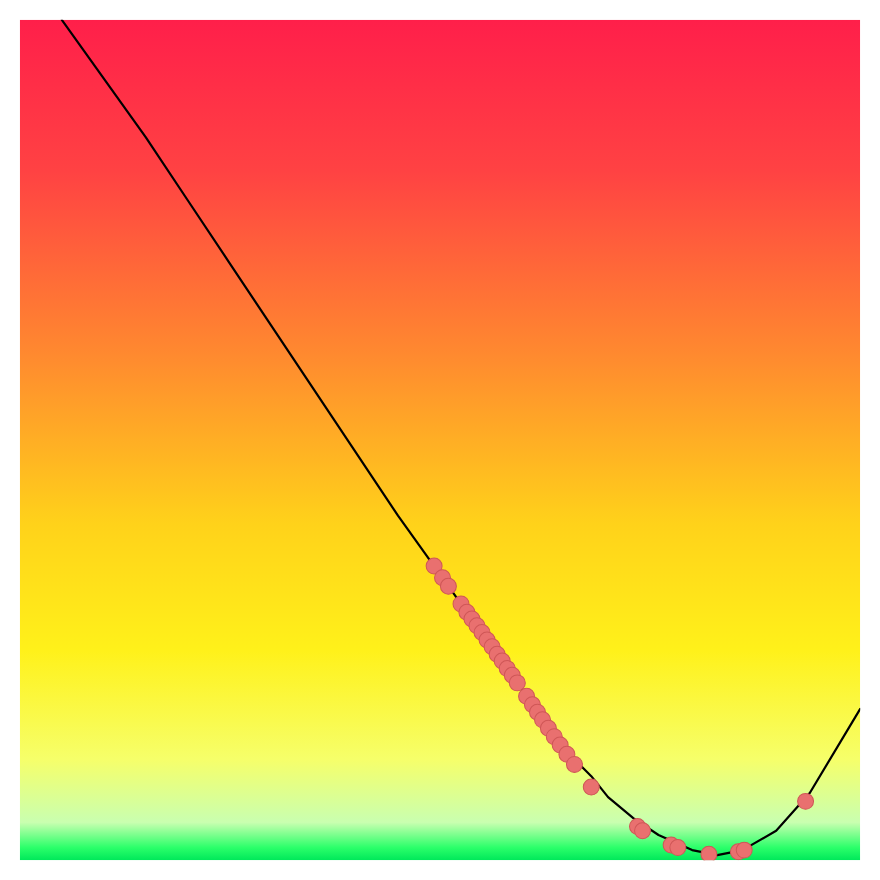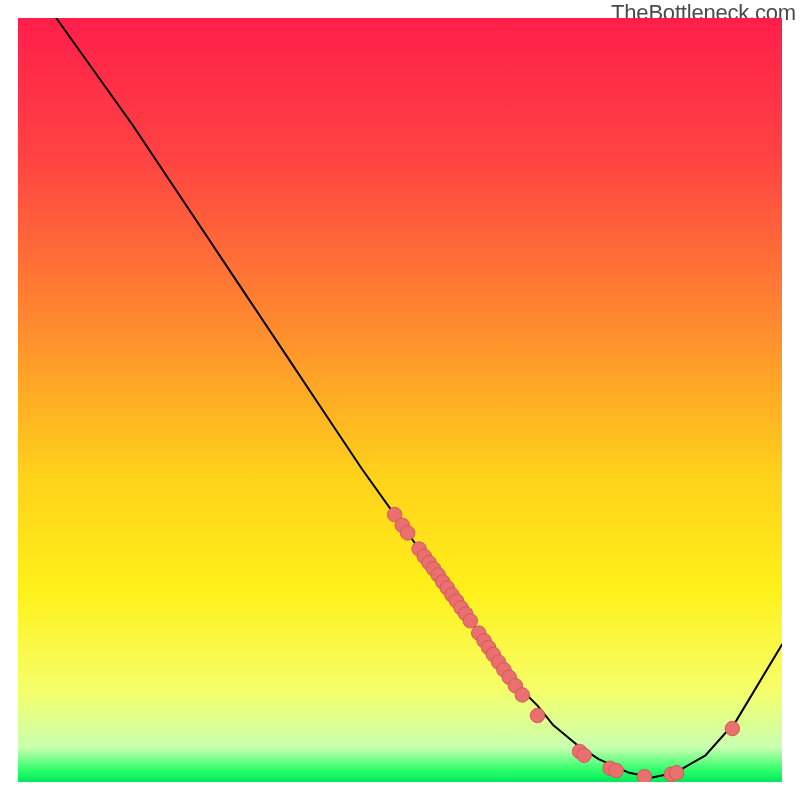--- a/index.html
+++ b/index.html
@@ -45,21 +45,20 @@
     color: #4a4a4a;
     font-weight: 500;
     letter-spacing: -0.2px;
   }
 </style>
 </head>
 <body>
 
 <div class="stage">
 
-  <div class="watermark">TheBottleneck.com</div>
 
   <div class="plot">
 
     <svg class="gradient" viewBox="0 0 100 100" preserveAspectRatio="none">
       <defs>
         <linearGradient id="bg-grad" x1="0" y1="0" x2="0" y2="1">
             <stop offset="0%" stop-color="#ff1f4a"></stop>
             <stop offset="18%" stop-color="#ff4243"></stop>
             <stop offset="40%" stop-color="#ff8a2f"></stop>
             <stop offset="60%" stop-color="#ffd21a"></stop>

